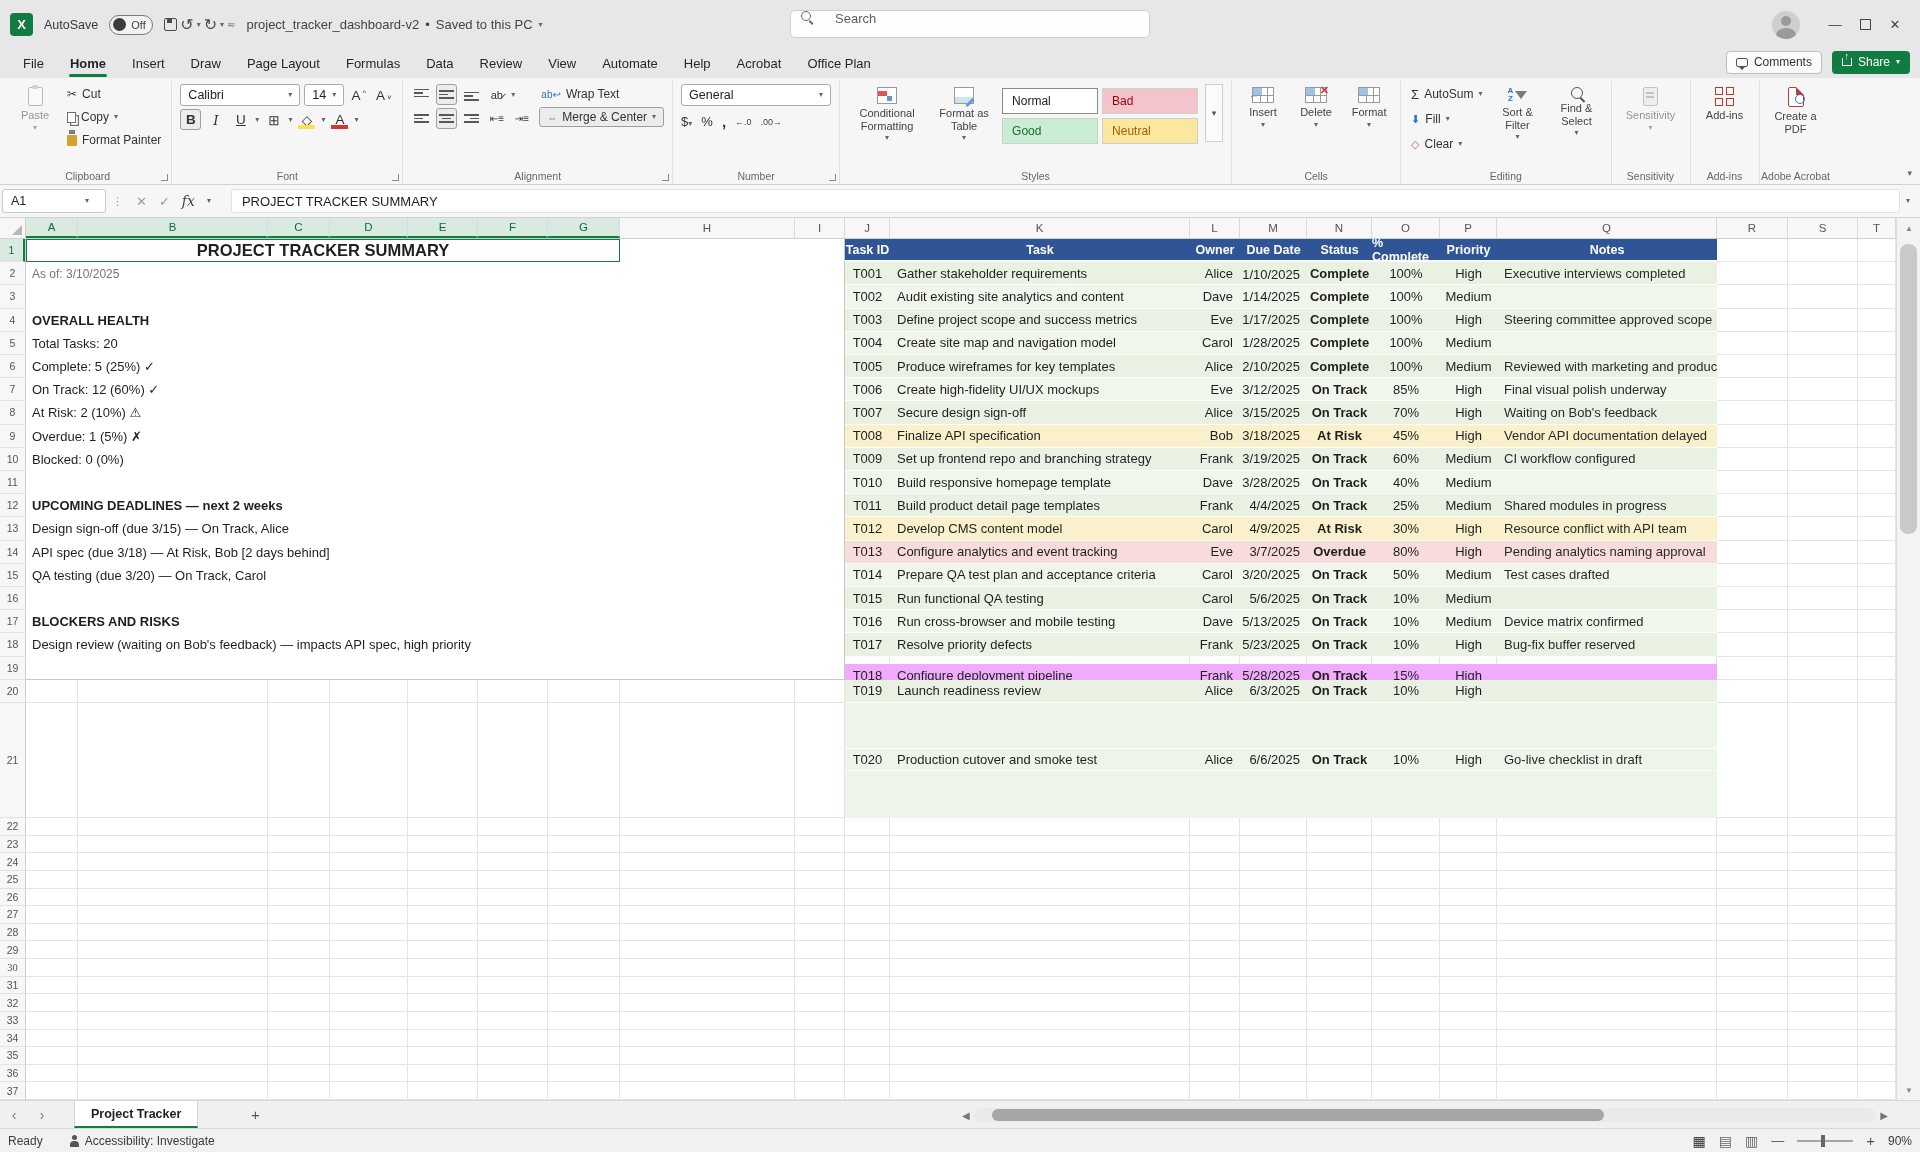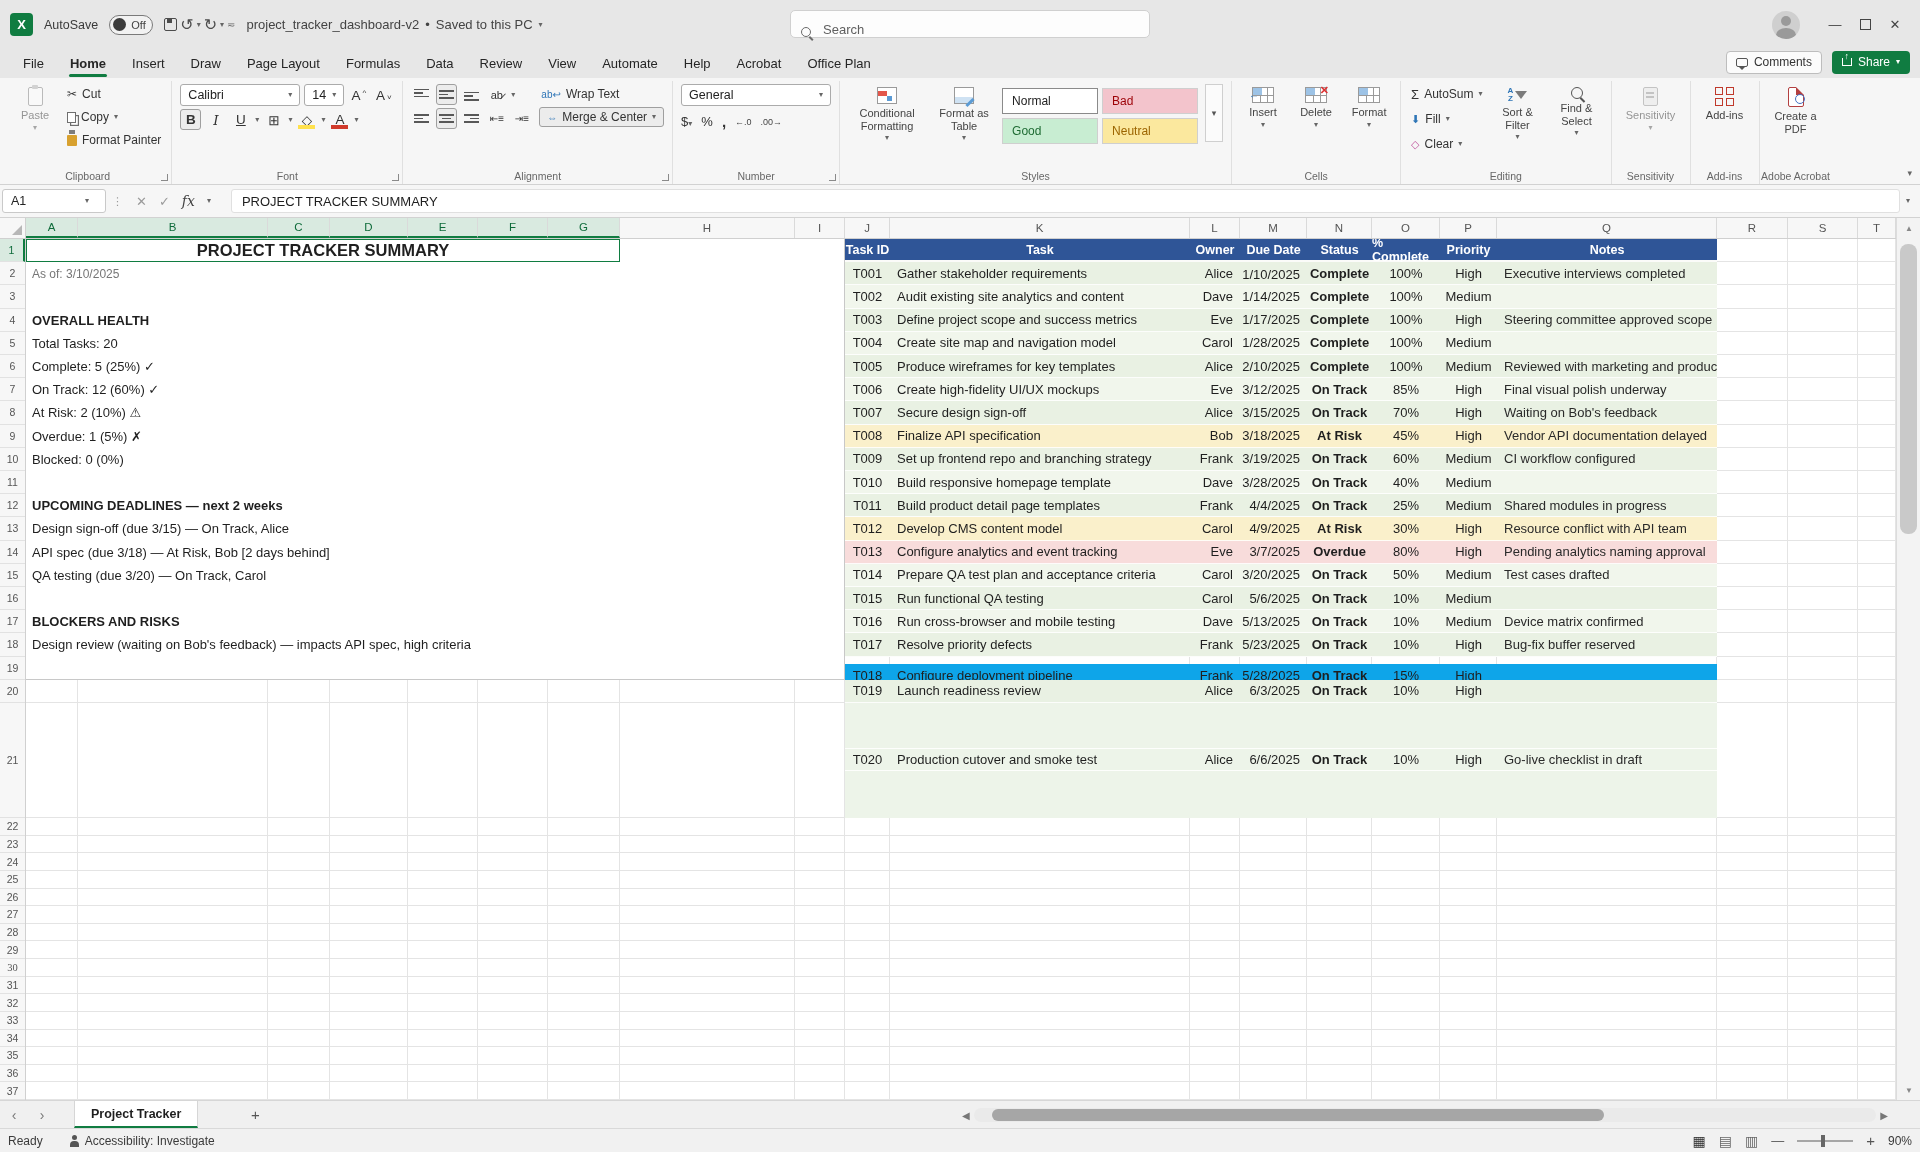--- a/index.html
+++ b/index.html
@@ -11,21 +11,21 @@
   .titlebar{position:absolute;left:0;top:0;width:100%;height:49px;background:#e7e7e7;display:flex;align-items:center;padding:0 10px;gap:11px;font-size:12.5px;color:#3a3a3a}
   .xl-logo{width:23px;height:23px;background:#107C41;border-radius:4px;color:#fff;font-weight:700;font-size:13px;display:flex;align-items:center;justify-content:center}
   .toggle{width:44px;height:20px;border:1px solid #7a7a7a;border-radius:10px;display:flex;align-items:center;padding:0 5px 0 3px;gap:5px;font-size:11px;color:#444;background:#f2f2f2}
   .knob{width:13px;height:13px;border-radius:50%;background:#3c3c3c}
   .qat{display:flex;align-items:center;gap:3px;color:#555}
   .qat .u{font-size:16px;color:#4c4c4c}
   .car{font-size:8px;color:#666;line-height:1}
   .save-ic{width:13px;height:13px;border:1.5px solid #4c4c4c;border-radius:2px;position:relative}
   .save-ic::after{content:"";position:absolute;left:2px;top:0;width:5px;height:4px;background:#4c4c4c}
   .doc-title{color:#444;display:flex;gap:6px;align-items:center;font-size:13px}
-  .search{position:absolute;left:790px;top:10px;width:360px;height:28px;background:#fdfdfd;border:1px solid #d0d0d0;border-radius:5px;display:flex;align-items:flex-end;gap:12px;padding:0 10px;color:#5f5f5f;font-size:13px}
+  .search{position:absolute;left:790px;top:10px;width:360px;height:28px;background:#fdfdfd;border:1px solid #d0d0d0;border-radius:5px;display:flex;align-items:flex-start;gap:24px;padding:0 10px;color:#5f5f5f;font-size:13px}
   .mag{width:10px;height:10px;border:1.6px solid #6b6b6b;border-radius:50%;position:relative;flex:none}
   .mag::after{content:"";position:absolute;left:8px;top:8px;width:5px;height:1.6px;background:#6b6b6b;transform:rotate(45deg);transform-origin:0 0}
   .tb-right{margin-left:auto;display:flex;align-items:center;gap:20px}
   .avatar{width:28px;height:28px;border-radius:50%;background:#cfcfcf;position:relative;overflow:hidden}
   .avatar::before{content:"";position:absolute;left:9px;top:5px;width:10px;height:10px;border-radius:50%;background:#9a9a9a}
   .avatar::after{content:"";position:absolute;left:4px;top:17px;width:20px;height:14px;border-radius:50%;background:#9a9a9a}
   .winbtn{width:30px;height:30px;display:flex;align-items:center;justify-content:center;color:#444;font-size:13px}
   .maxi{width:11px;height:11px;border:1.3px solid #444}
 
   
@@ -766,21 +766,21 @@
       <div class="trow" style="left: 845px; top: 394.4px; width: 872px; height: 23.2px; background: rgb(233, 241, 227);">
         <div class="tc" style="width: 45px; justify-content: center; padding: 0px 2px;">T017</div>
         <div class="tc" style="width: 300px; justify-content: flex-start; padding: 0px 7px;">Resolve priority defects</div>
         <div class="tc" style="width: 50px; justify-content: flex-end; padding: 0px 7px;">Frank</div>
         <div class="tc" style="width: 67px; justify-content: flex-end; padding: 0px 7px;">5/23/2025</div>
         <div class="tc" style="width: 65px; justify-content: center; padding: 0px 2px; font-weight: 700;">On Track</div>
         <div class="tc" style="width: 68px; justify-content: center; padding: 0px 2px;">10%</div>
         <div class="tc" style="width: 57px; justify-content: center; padding: 0px 2px;">High</div>
         <div class="tc" style="width: 220px; justify-content: flex-start; padding: 0px 7px; color: rgb(42, 42, 42);">Bug-fix buffer reserved</div>
       </div>
-      <div class="trow" style="left: 845px; top: 425px; width: 872px; height: 23.2px; background: #0ea5e9;">
+      <div class="trow" style="left: 845px; top: 425px; width: 872px; height: 23.2px; background: #f0abfc;">
         <div class="tc" style="width: 45px; justify-content: center; padding: 0px 2px;">T018</div>
         <div class="tc" style="width: 300px; justify-content: flex-start; padding: 0px 7px;">Configure deployment pipeline</div>
         <div class="tc" style="width: 50px; justify-content: flex-end; padding: 0px 7px;">Frank</div>
         <div class="tc" style="width: 67px; justify-content: flex-end; padding: 0px 7px;">5/28/2025</div>
         <div class="tc" style="width: 65px; justify-content: center; padding: 0px 2px; font-weight: 700;">On Track</div>
         <div class="tc" style="width: 68px; justify-content: center; padding: 0px 2px;">15%</div>
         <div class="tc" style="width: 57px; justify-content: center; padding: 0px 2px;">High</div>
         <div class="tc" style="width: 220px; justify-content: flex-start; padding: 0px 7px; color: rgb(42, 42, 42); margin-top: 20px;">Rollback steps outlined</div>
       </div>
       <div class="trow" style="left: 845px; top: 440.8px; width: 872px; height: 23.2px; background: rgb(233, 241, 227);">
@@ -850,21 +850,21 @@
       <div class="sline body" style="top: 116px; height: 23.2px;">Complete: 5 (25%) ✓</div>
       <div class="sline body" style="top: 139.2px; height: 23.2px;">On Track: 12 (60%) ✓</div>
       <div class="sline body" style="top: 162.4px; height: 23.2px;">At Risk: 2 (10%) ⚠</div>
       <div class="sline body" style="top: 185.6px; height: 23.2px;">Overdue: 1 (5%) ✗</div>
       <div class="sline body" style="top: 208.8px; height: 23.2px;">Blocked: 0 (0%)</div>
       <div class="sline heading" style="top: 255.2px; height: 23.2px;">UPCOMING DEADLINES — next 2 weeks</div>
       <div class="sline body" style="top: 278.4px; height: 23.2px;">Design sign-off (due 3/15) — On Track, Alice</div>
       <div class="sline body" style="top: 301.6px; height: 23.2px;">API spec (due 3/18) — At Risk, Bob [2 days behind]</div>
       <div class="sline body" style="top: 324.8px; height: 23.2px;">QA testing (due 3/20) — On Track, Carol</div>
       <div class="sline heading" style="top: 371.2px; height: 23.2px;">BLOCKERS AND RISKS</div>
-      <div class="sline body" style="top: 394.4px; height: 23.2px;">Design review (waiting on Bob's feedback) — impacts API spec, high criteria</div>
+      <div class="sline body" style="top: 394.4px; height: 23.2px;">Design review (waiting on Bob's feedback) — impacts API spec, high priority</div>
     </div>
 
   <div class="vscroll">
     <div class="varrow" style="top:0">▲</div>
     <div class="vthumb"></div>
     <div class="varrow" style="bottom:0">▼</div>
   </div>
 
   <div class="sheettabs">
     <div class="snav">‹</div>

